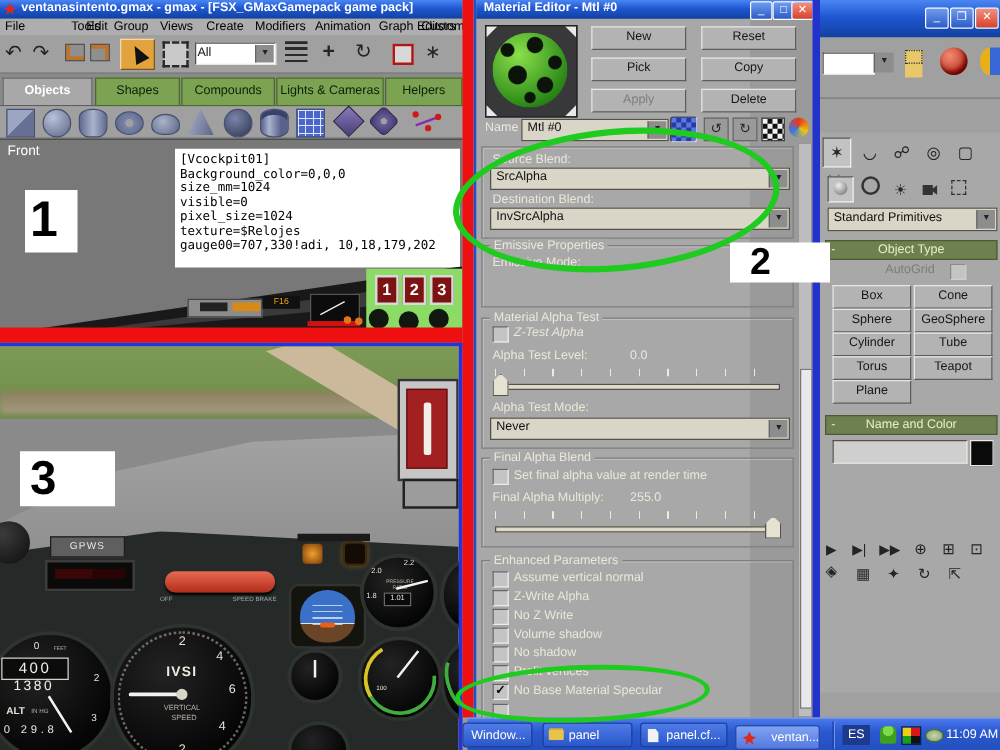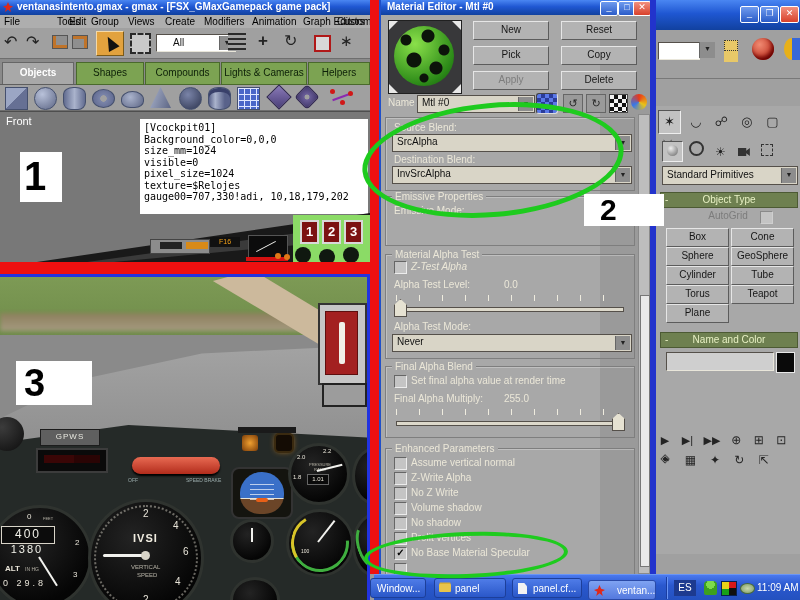--- a/index.html
+++ b/index.html
@@ -60,21 +60,21 @@
 
     <div class="abs" style="left:0;top:28px;width:370px;height:30px;background:#a0a0a0;border-bottom:1px solid #6e6e6e;">
       <span class="ico abs" style="left:4px;top:4px;font-size:16px;">↶</span>
       <span class="ico abs" style="left:26px;top:4px;font-size:16px;">↷</span>
       <div class="abs" style="left:52px;top:7px;width:14px;height:12px;background:#8f8f8f;border:1px solid #555;box-shadow:inset 3px -3px 0 #c0742a;"></div>
       <div class="abs" style="left:72px;top:7px;width:14px;height:12px;background:#8f8f8f;border:1px solid #555;box-shadow:inset -3px 3px 0 #c0742a;"></div>
       <div class="abs" style="left:96px;top:3px;width:26px;height:23px;background:#e2a23e;border:1px solid;border-color:#f4d9a8 #7a5a1a #7a5a1a #f4d9a8;">
         <div style="width:0;height:0;margin:4px 0 0 8px;border-left:6px solid transparent;border-right:6px solid transparent;border-bottom:14px solid #111;transform:rotate(-28deg);"></div>
       </div>
       <div class="abs" style="left:130px;top:5px;width:17px;height:17px;border:2px dashed #2a2a2a;background:#c9c9c9;"></div>
-      <div class="abs sunk" style="left:156px;top:6px;width:62px;height:16px;background:#fff;line-height:15px;padding-left:16px;">
+      <div class="abs sunk" style="left:156px;top:6px;width:62px;height:16px;background:#fff;line-height:15px;padding-left:1px;">
         <span>All</span>
         <span class="dda">▼</span>
       </div>
       <span class="ico abs" style="left:228px;top:5px;width:18px;height:18px;background:repeating-linear-gradient(#2a2a2a 0 2px,#a0a0a0 2px 5px);"></span>
       <span class="ico abs b" style="left:258px;top:3px;font-size:17px;">+</span>
       <span class="ico abs" style="left:284px;top:3px;font-size:16px;">↻</span>
       <div class="abs" style="left:314px;top:7px;width:13px;height:13px;border:2px solid #b01818;background:#d8d8d8;"></div>
       <span class="ico abs" style="left:340px;top:4px;font-size:15px;">∗</span>
     </div>
 

